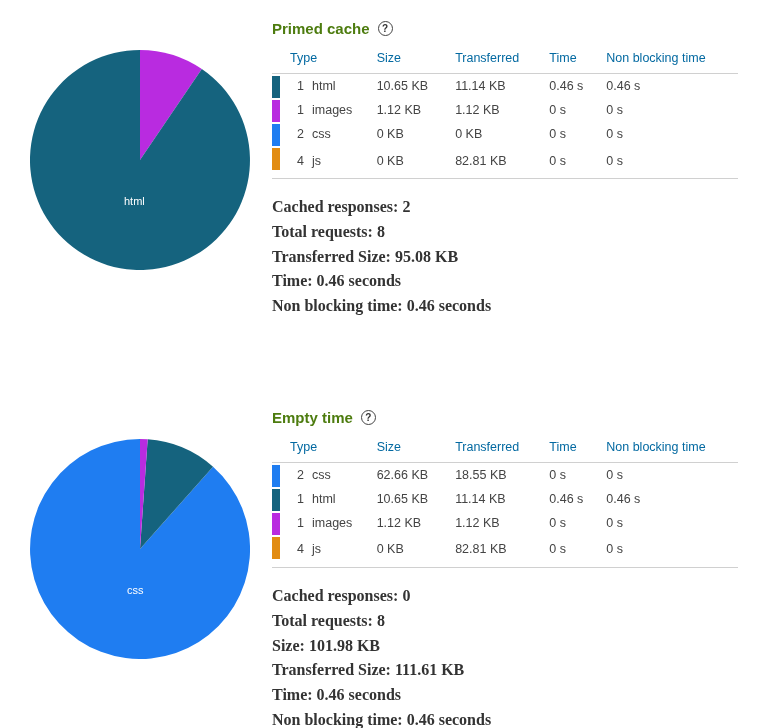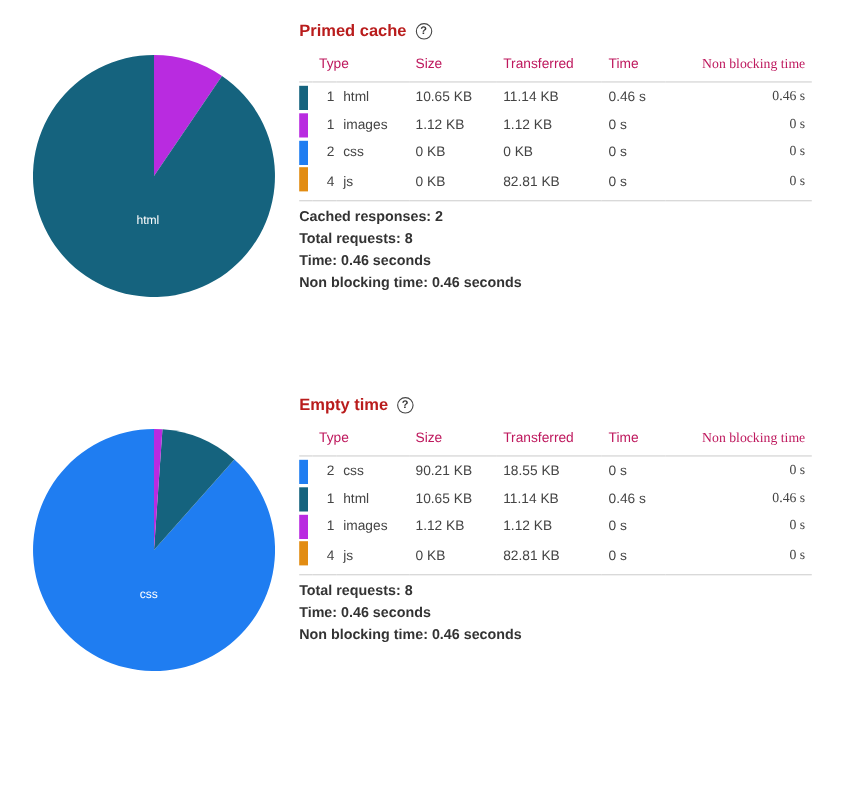--- a/index.html
+++ b/index.html
@@ -39,21 +39,21 @@
   .title-row {
     display: flex;
     align-items: center;
     gap: 8px;
     margin-bottom: 8px;
   }
   .title-row h3 {
     margin: 0;
     font-size: 15px;
     font-weight: 600;
-    color: #b91c1c;
+    color: #4d7c0f;
   }
   .help-icon {
     display: inline-flex;
     align-items: center;
     justify-content: center;
     width: 15px;
     height: 15px;
     border: 1.3px solid #444;
     border-radius: 50%;
     font-size: 10px;
@@ -62,45 +62,46 @@
     cursor: pointer;
   }
   table {
     width: 100%;
     border-collapse: collapse;
     font-size: 12.5px;
   }
   th {
     text-align: left;
     font-weight: 400;
-    color: #be185d;
+    color: #0369a1;
     padding: 6px 6px 8px 6px;
     border-bottom: 1px solid #d0d0d0;
     vertical-align: top;
   }
   th.num, td.num { text-align: left; }
-  th.cen, td.cen { text-align: right; font-family: Liberation Serif, serif; }
+  th.cen, td.cen { text-align: left; }
   td {
     padding: 5px 6px;
     color: #444;
     white-space: nowrap;
   }
   tbody tr:last-child td { border-bottom: 1px solid #d0d0d0; padding-bottom: 8px; }
   .swatch {
     display: inline-block;
     width: 8px;
     height: 22px;
     vertical-align: middle;
   }
   td.swatch-cell { padding: 2px 2px 0 0; width: 10px; }
   td.count { text-align: right; width: 22px; padding-right: 2px;}
   .summary {
-    margin-top: 4px;
-    font-size: 13px;
+    margin-top: 16px;
+    font-size: 16px;
     line-height: 1.55;
+    font-family: Liberation Serif, serif;
   }
   .summary .label { font-weight: 700; }
 </style>
 </head>
 <body>
 
 <div class="section">
 
   <div class="pie-wrap">
     <svg viewBox="0 0 200 200">
@@ -165,20 +166,21 @@
             <td class="num">82.81 KB</td>
             <td>0 s</td>
             <td class="cen">0 s</td>
           </tr>
         </tbody>
     </table>
 
     <div class="summary">
       <div><span class="label">Cached responses:</span> <span class="label">2</span></div>
       <div><span class="label">Total requests:</span> <span class="label">8</span></div>
+      <div><span class="label">Transferred Size:</span> <span class="label">95.08 KB</span></div>
       <div><span class="label">Time:</span> <span class="label">0.46 seconds</span></div>
       <div><span class="label">Non blocking time:</span> <span class="label">0.46 seconds</span></div>
     </div>
   </div>
 </div>
 
 <div class="section" style="margin-bottom:0">
 
   <div class="pie-wrap">
     <svg viewBox="0 0 200 200">
@@ -207,21 +209,21 @@
           <th class="num">Transferred</th>
           <th>Time</th>
           <th class="cen">Non blocking time</th>
         </tr>
       </thead>
       <tbody>
           <tr>
             <td class="swatch-cell"><span class="swatch" style="background:#1f7df1"></span></td>
             <td class="count">2</td>
             <td>css</td>
-            <td>90.21 KB</td>
+            <td>62.66 KB</td>
             <td class="num">18.55 KB</td>
             <td>0 s</td>
             <td class="cen">0 s</td>
           </tr>
           <tr>
             <td class="swatch-cell"><span class="swatch" style="background:#15637e"></span></td>
             <td class="count">1</td>
             <td>html</td>
             <td>10.65 KB</td>
             <td class="num">11.14 KB</td>
@@ -243,18 +245,21 @@
             <td>js</td>
             <td>0 KB</td>
             <td class="num">82.81 KB</td>
             <td>0 s</td>
             <td class="cen">0 s</td>
           </tr>
         </tbody>
     </table>
 
     <div class="summary">
+      <div><span class="label">Cached responses:</span> <span class="label">0</span></div>
       <div><span class="label">Total requests:</span> <span class="label">8</span></div>
+      <div><span class="label">Size:</span> <span class="label">101.98 KB</span></div>
+      <div><span class="label">Transferred Size:</span> <span class="label">111.61 KB</span></div>
       <div><span class="label">Time:</span> <span class="label">0.46 seconds</span></div>
       <div><span class="label">Non blocking time:</span> <span class="label">0.46 seconds</span></div>
     </div>
   </div>
 </div>
 
 </body></html>

